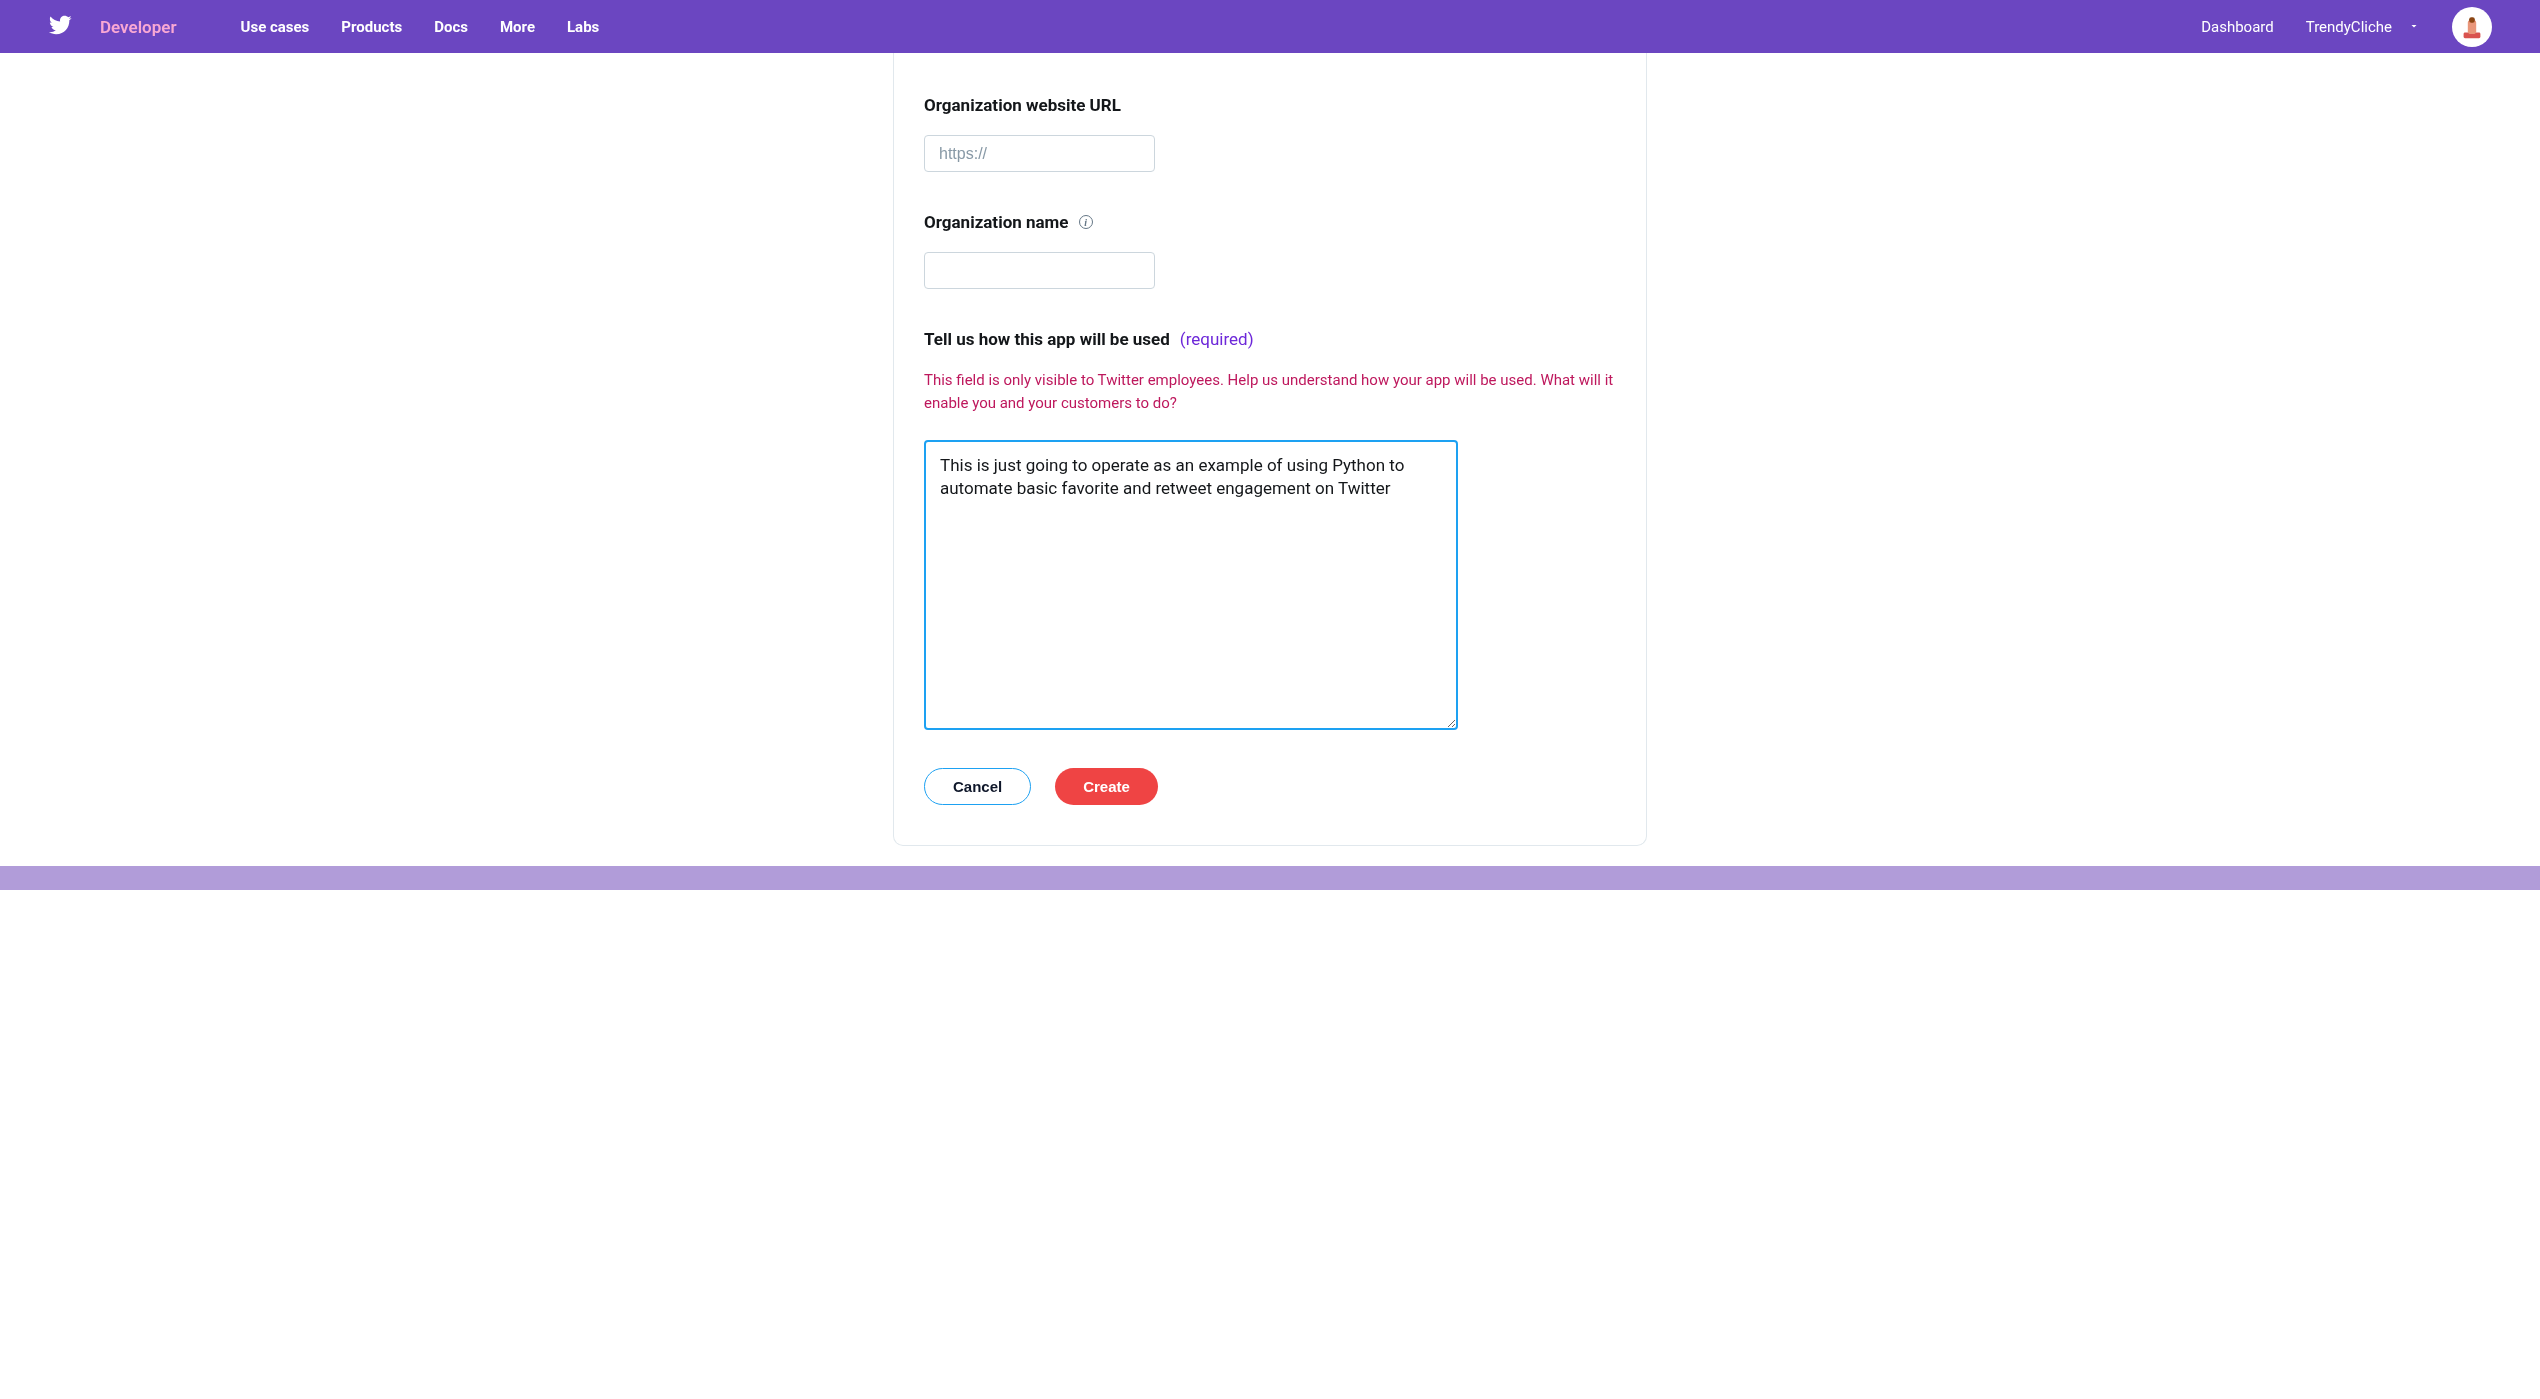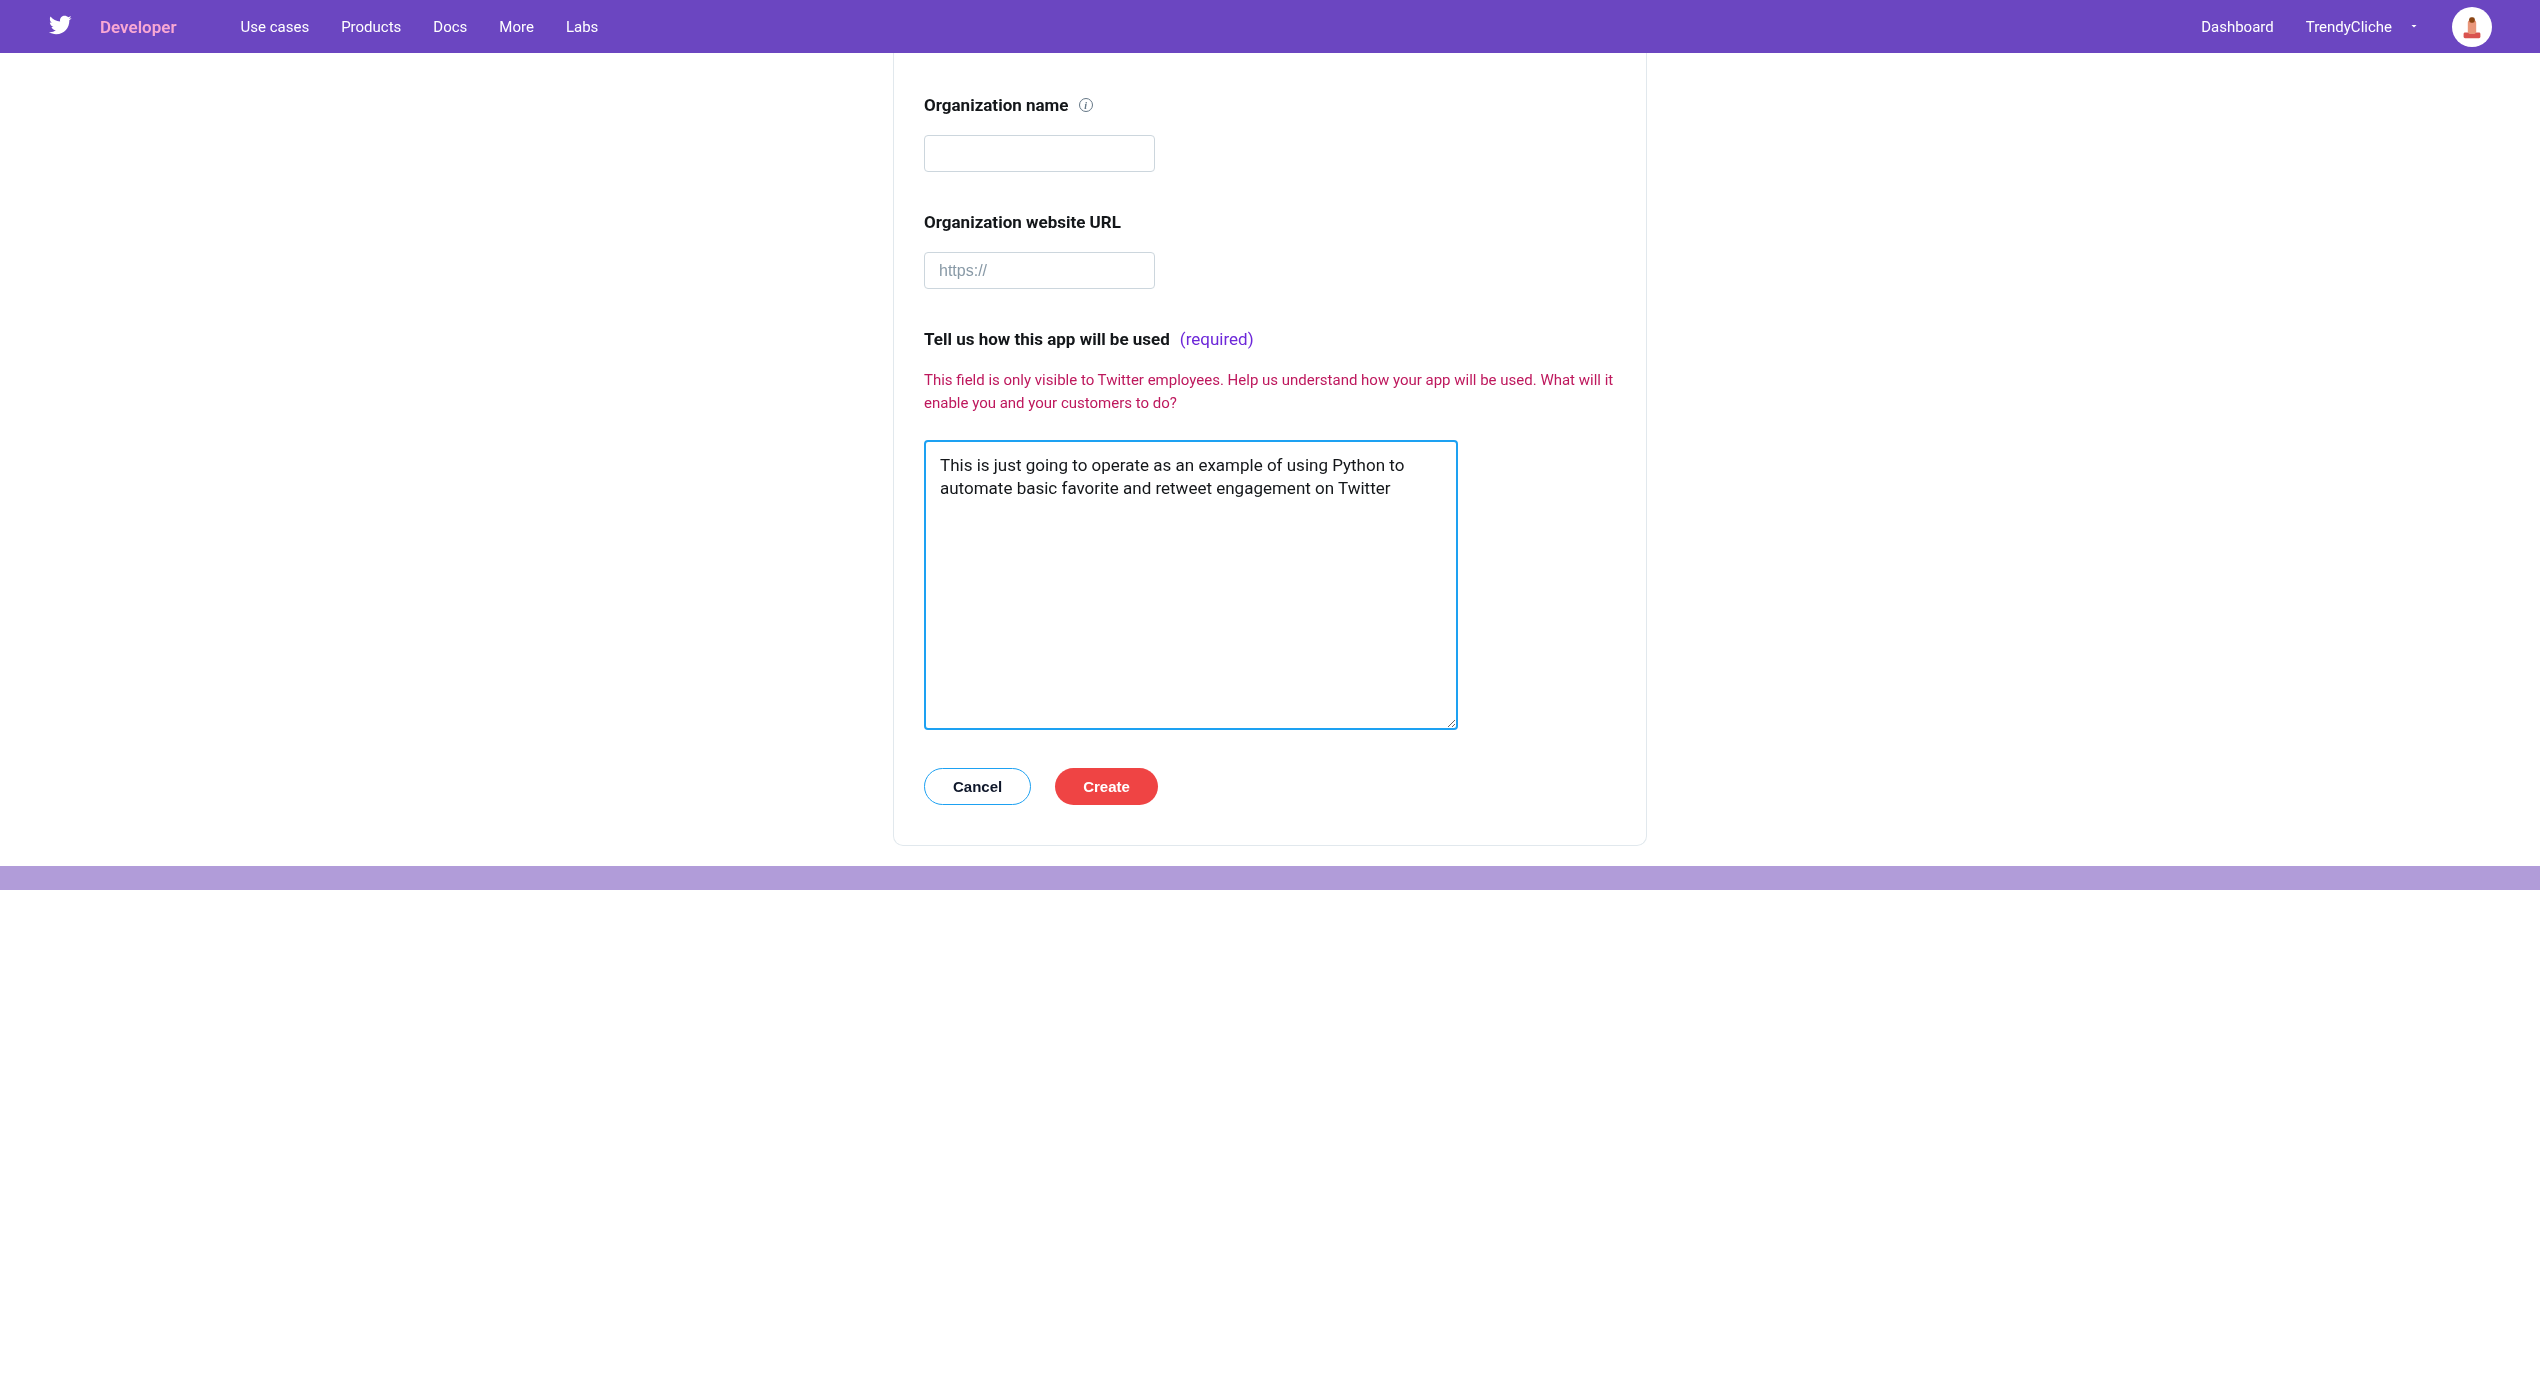--- a/index.html
+++ b/index.html
@@ -27,20 +27,21 @@
       display: flex;
       align-items: center;
       gap: 28px;
     }
 
     .header-nav {
       display: flex;
       align-items: center;
       gap: 32px;
       margin-left: 36px;
+      font-weight: bold;
     }
 
     .twitter-icon {
       width: 24px;
       height: 24px;
       fill: #ffffff;
     }
 
     .brand-text {
       font-size: 17px;
@@ -252,31 +253,31 @@
       </svg>
     </div>
   </div>
 </header>
 
 <div class="main-container">
   <div class="form-card">
 
     <div class="form-group">
       <label class="form-label">
+        <span>Organization website URL</span>
+      </label>
+      <input type="text" class="form-input" placeholder="https://" style="">
+    </div>
+
+    <div class="form-group">
+      <label class="form-label">
         <span>Organization name</span>
         <span class="info-icon">i</span>
       </label>
       <input type="text" class="form-input" value="" style="">
-    </div>
-
-    <div class="form-group">
-      <label class="form-label">
-        <span>Organization website URL</span>
-      </label>
-      <input type="text" class="form-input" placeholder="https://" style="">
     </div>
 
     <div class="form-group">
       <label class="form-label">
         <span>Tell us how this app will be used</span>
         <span class="form-label-req">(required)</span>
       </label>
       <p class="help-text">This field is only visible to Twitter employees. Help us understand how your app will be used. What will it enable you and your customers to do?</p>
       <textarea class="form-textarea" style="">This is just going to operate as an example of using Python to automate basic favorite and retweet engagement on Twitter</textarea>
     </div>

